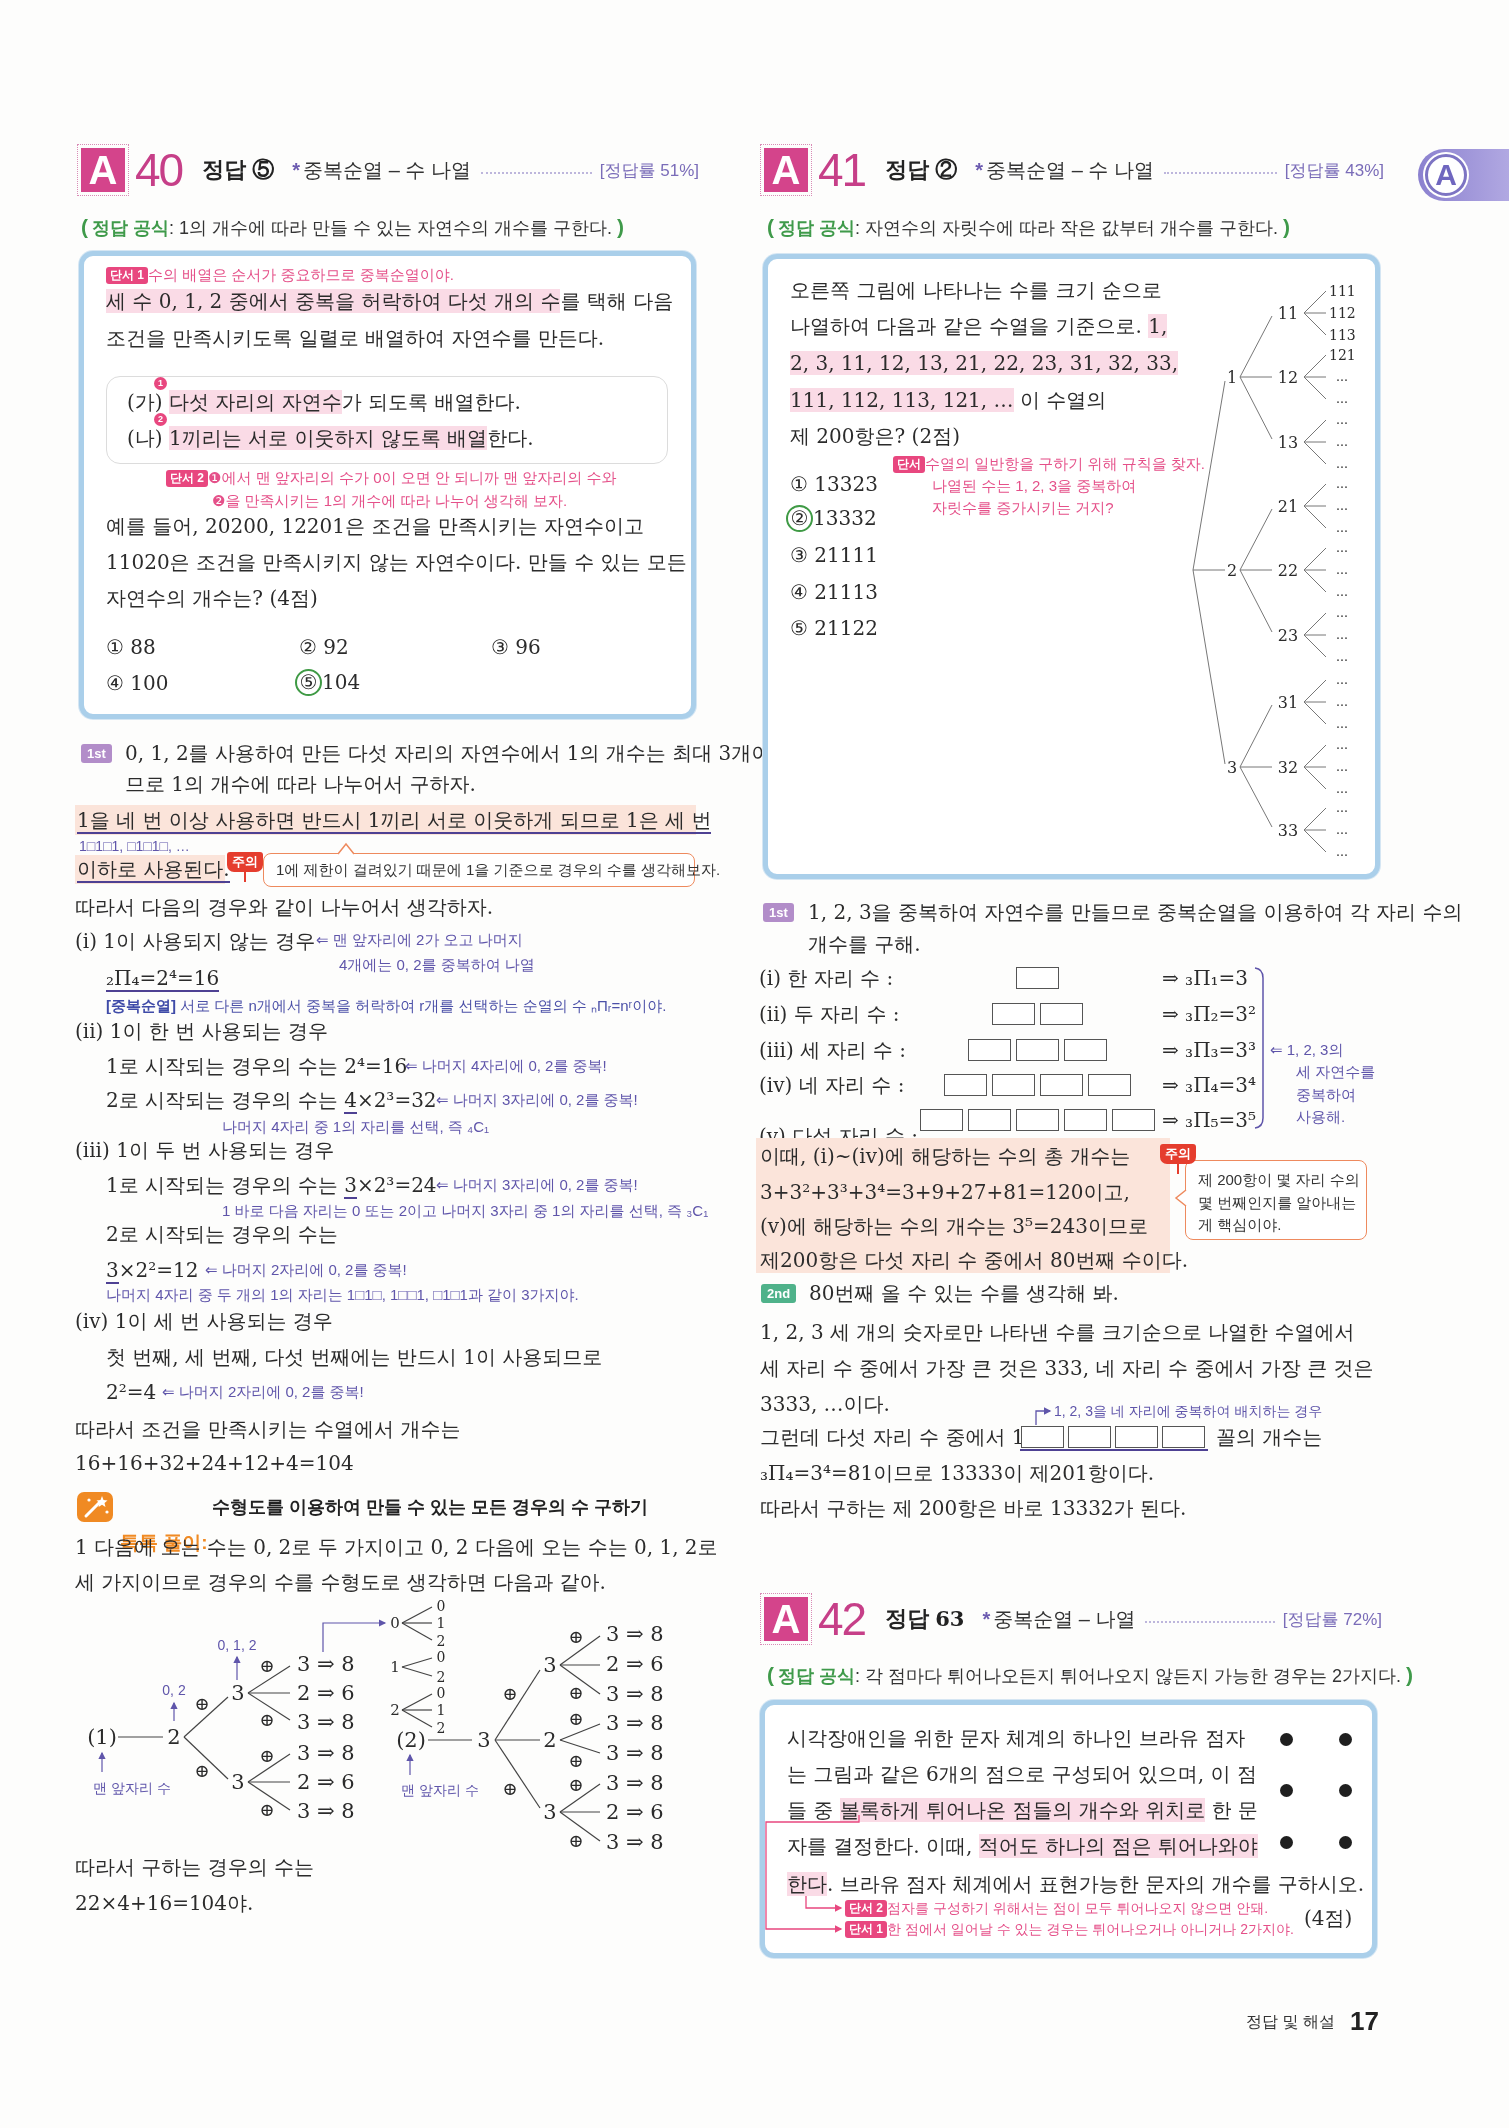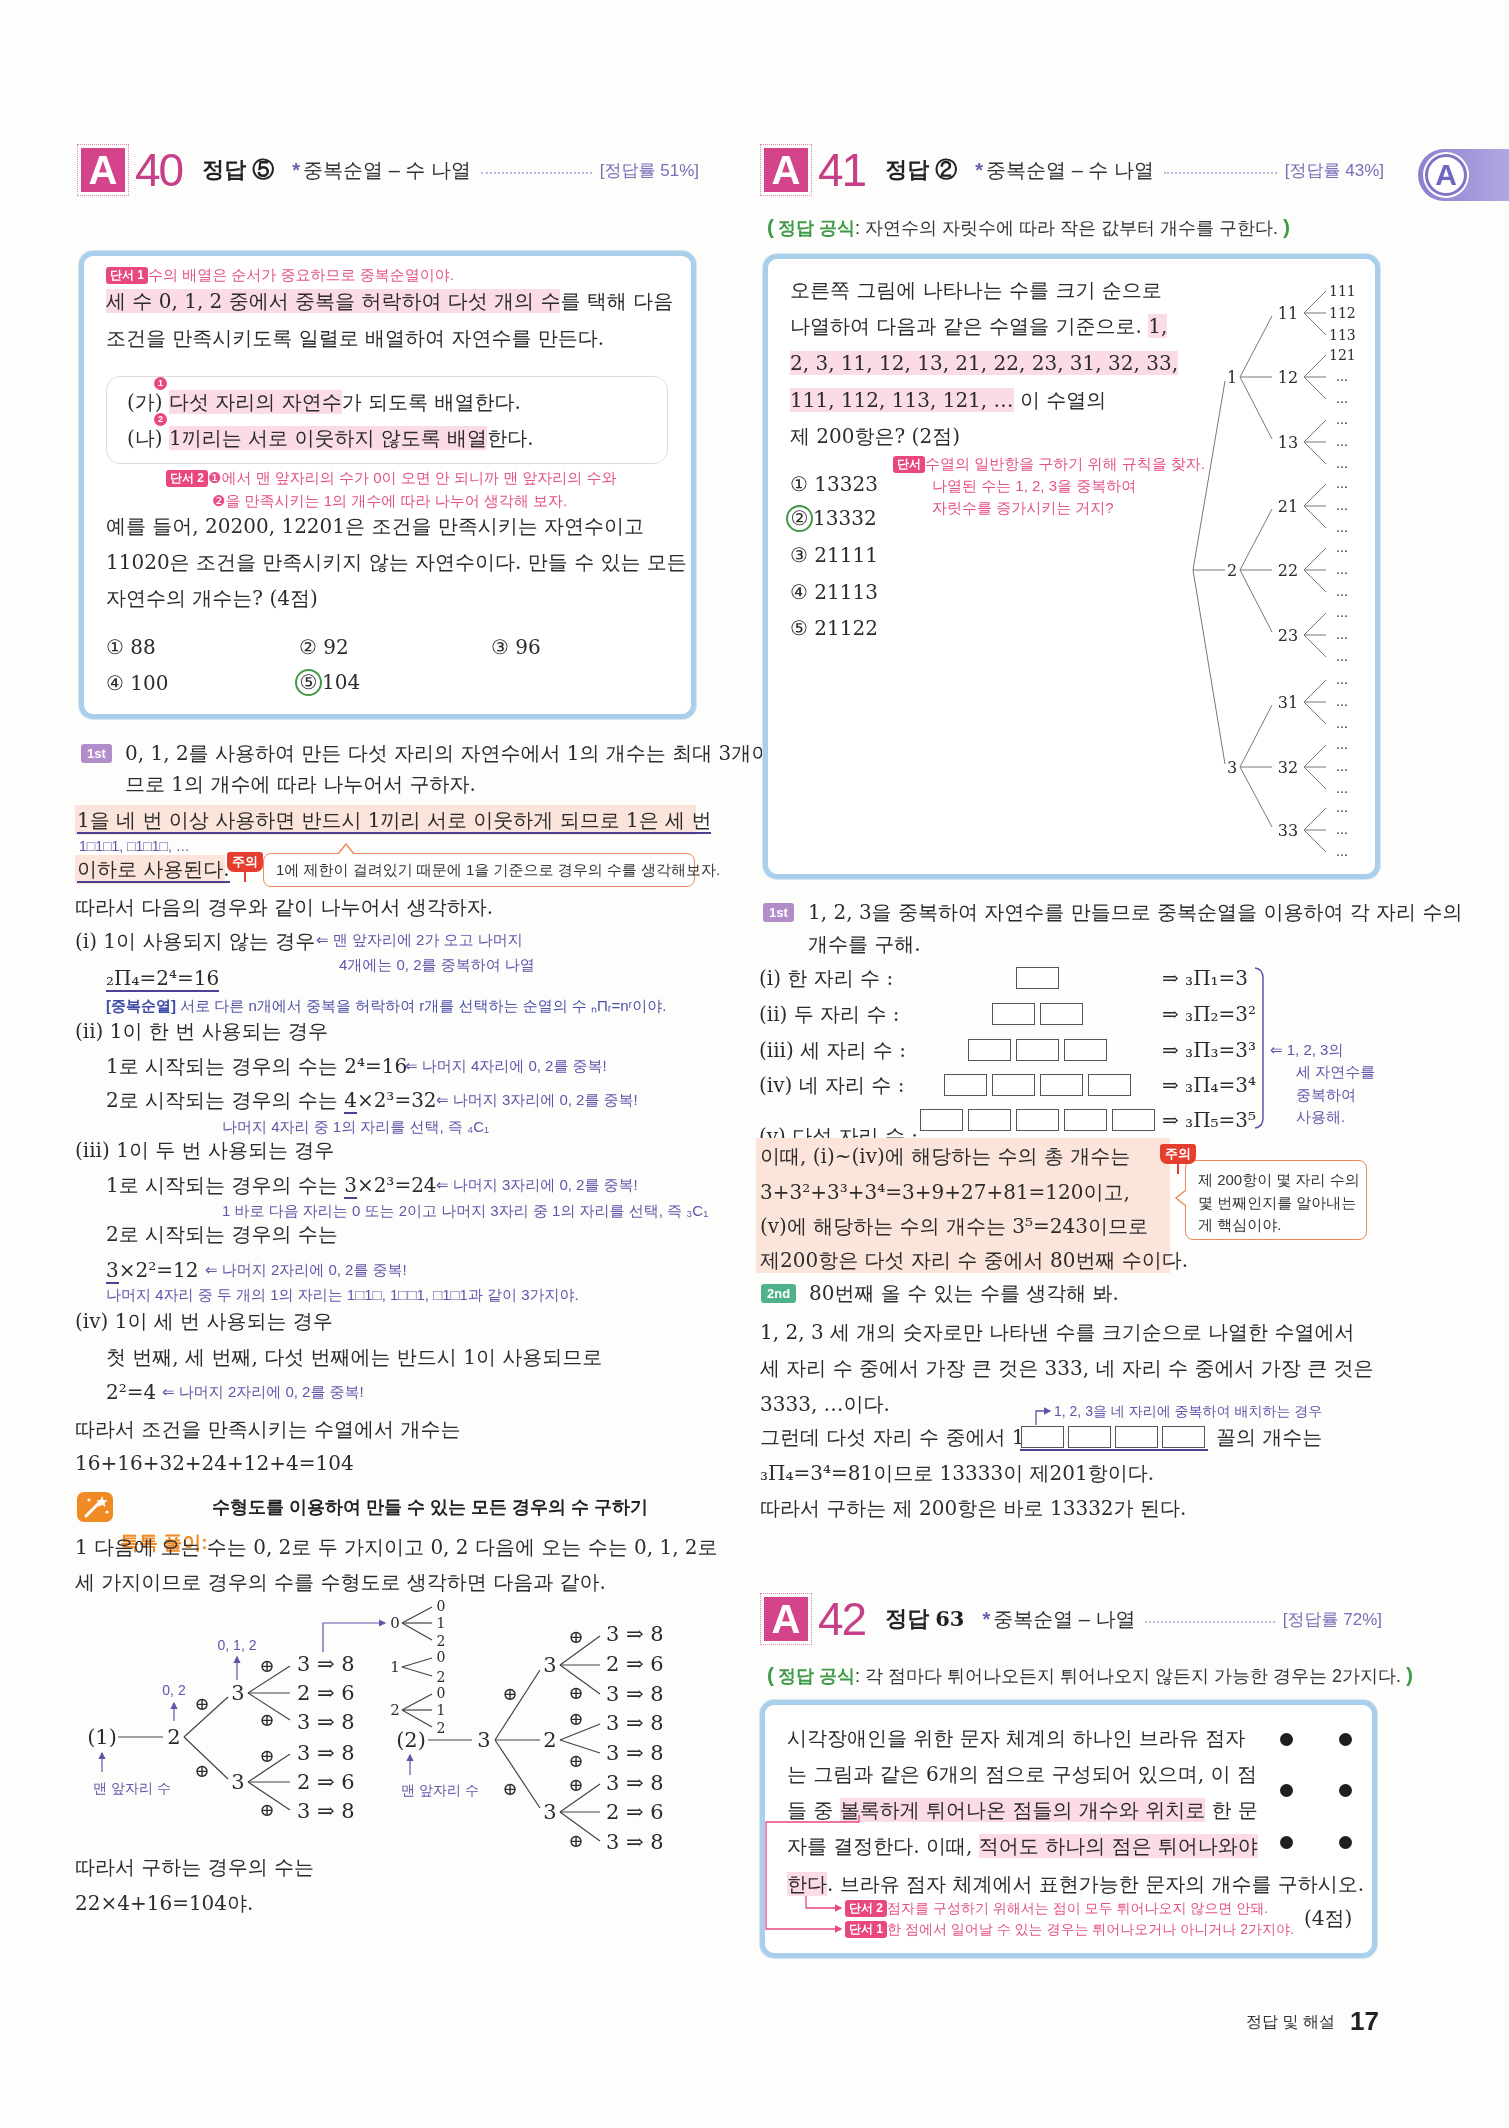--- a/index.html
+++ b/index.html
@@ -58,20 +58,23 @@
   </div>
 
   <div class="qhead" style="left:81px;top:147px;width:618px;">
     <span class="qbadge">A</span>
     <span class="qnum">40</span>
     <span class="qans">정답 ⑤</span>
     <span class="qtopic"><span class="star">*</span><span>중복순열 – 수 나열</span></span>
     <span class="qdots"></span>
     <span class="qrate">[정답률 51%]</span>
   </div>
+  <div class="formula" style="left:81px;top:215px;">
+    <span class="fparen">(</span><span class="flabel">정답 공식</span><span>: 1의 개수에 따라 만들 수 있는 자연수의 개수를 구한다.</span> <span class="fparen">)</span>
+  </div>
 
   <div class="qbox" style="left:79px;top:251px;width:617px;height:468px;"></div>
   <div class="hint" style="left:106px;top:265px;"><span class="tag">단서 1</span><span>수의 배열은 순서가 중요하므로 중복순열이야.</span></div>
   <div class="t" style="left:106px;top:289px;"><span class="hlp">세 수 0, 1, 2 중에서 중복을 허락하여 다섯 개의 수</span><span>를 택해 다음</span></div>
   <div class="t" style="left:106px;top:326px;">조건을 만족시키도록 일렬로 배열하여 자연수를 만든다.</div>
 
   <div class="cbox" style="left:106px;top:376px;width:562px;height:88px;"></div>
   <span class="mk" style="left:154px;top:377px;">1</span>
   <div class="t" style="left:127px;top:390px;"><span>(가)</span> <span class="hlp">다섯 자리의 자연수</span><span>가 되도록 배열한다.</span></div>
   <span class="mk" style="left:154px;top:413px;">2</span>

